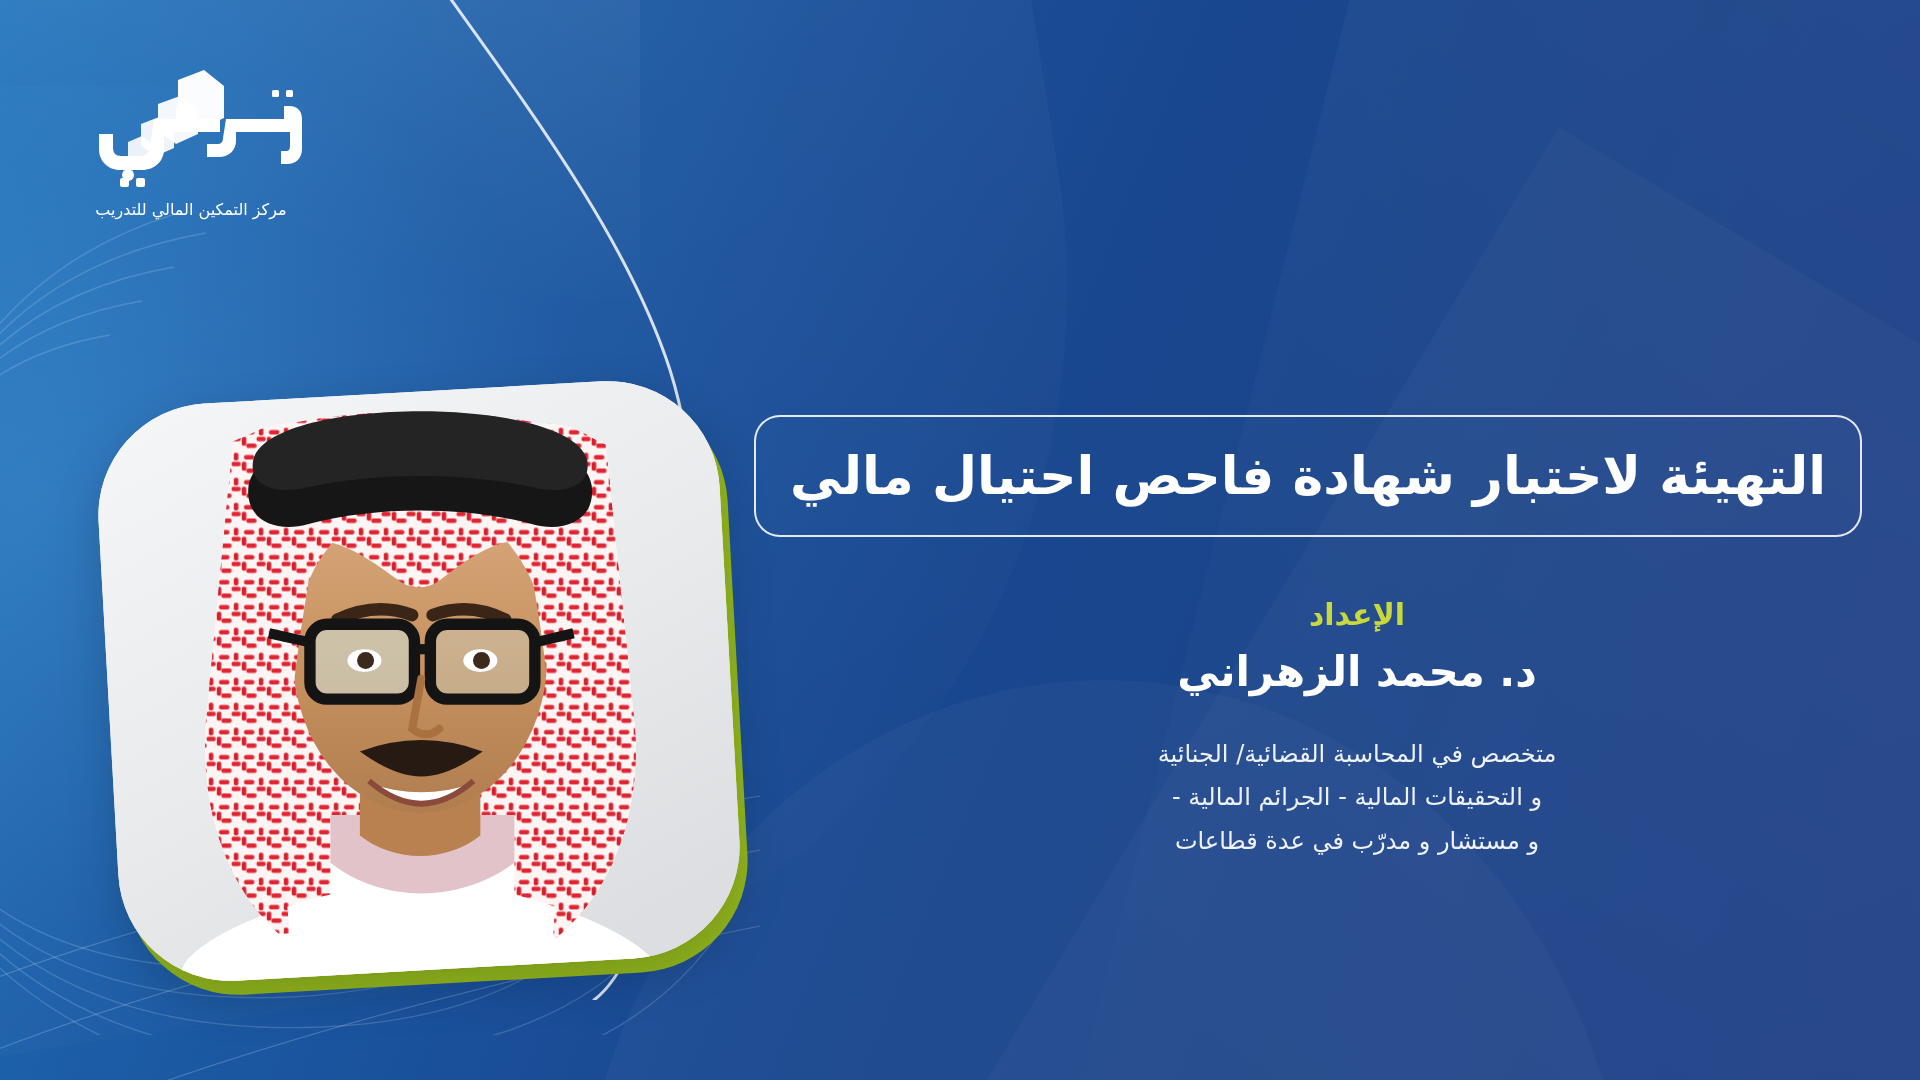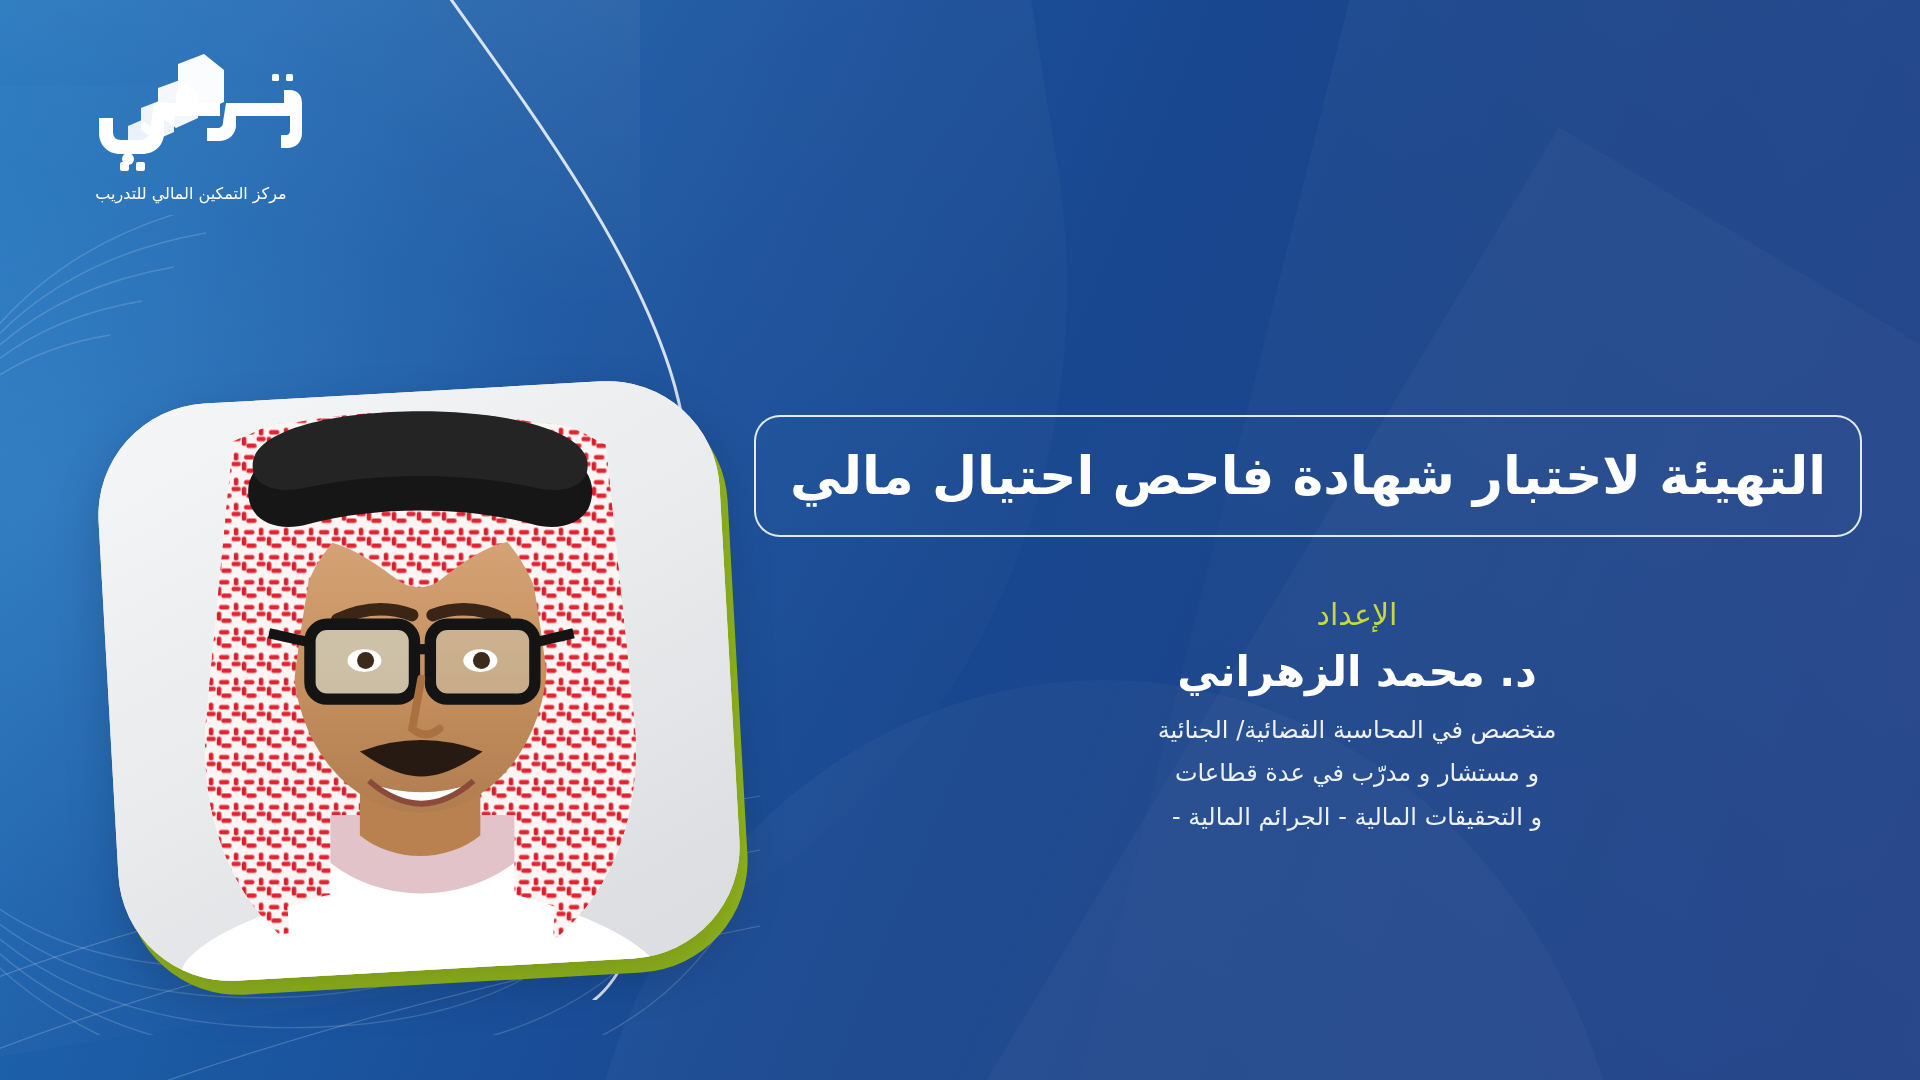--- a/index.html
+++ b/index.html
@@ -117,21 +117,21 @@
     width: 820px;
     height: 420px;
     pointer-events: none;
   }
   .hairlines svg { width: 100%; height: 100%; display: block; }
 
   
   .logo {
     position: absolute;
     left: 58px;
-    top: 44px;
+    top: 60px;
     width: 270px;
     height: 170px;
     direction: rtl;
   }
   .logo svg { display: block; }
   .logo-sub {
     position: absolute;
     right: 4px;
     top: 140px;
     width: 266px;
@@ -212,30 +212,30 @@
     position: absolute;
     right: 58px;
     top: 595px;
     width: 1010px;
     text-align: center;
     direction: rtl;
   }
   .author-kicker {
     color: #c9d83a;
     font-size: 30px;
-    font-weight: 400;
+    font-weight: 700;
     line-height: 1.3;
     margin-bottom: 10px;
   }
   .author-name {
     color: #ffffff;
     font-size: 42px;
     font-weight: 700;
     line-height: 1.35;
-    margin-bottom: 8px;
+    margin-bottom: 32px;
     letter-spacing: 0.2px;
   }
   .author-bio-line {
     color: #eef2f7;
     font-size: 24px;
     font-weight: 400;
     line-height: 1.82;
     letter-spacing: 0.1px;
   }
 </style>
@@ -391,17 +391,17 @@
   </div>
 
   <div class="title-plate">
     <span class="title-text">التهيئة لاختبار شهادة فاحص احتيال مالي</span>
   </div>
 
   <div class="author">
     <div class="author-kicker">الإعداد</div>
     <div class="author-name">د. محمد الزهراني</div>
     <div class="author-bio-line">متخصص في المحاسبة القضائية/ الجنائية</div>
+    <div class="author-bio-line">و التحقيقات المالية - الجرائم المالية -</div>
     <div class="author-bio-line">و مستشار و مدرّب في عدة قطاعات</div>
-    <div class="author-bio-line">و التحقيقات المالية - الجرائم المالية -</div>
   </div>
 
 </div>
 
 </body></html>

